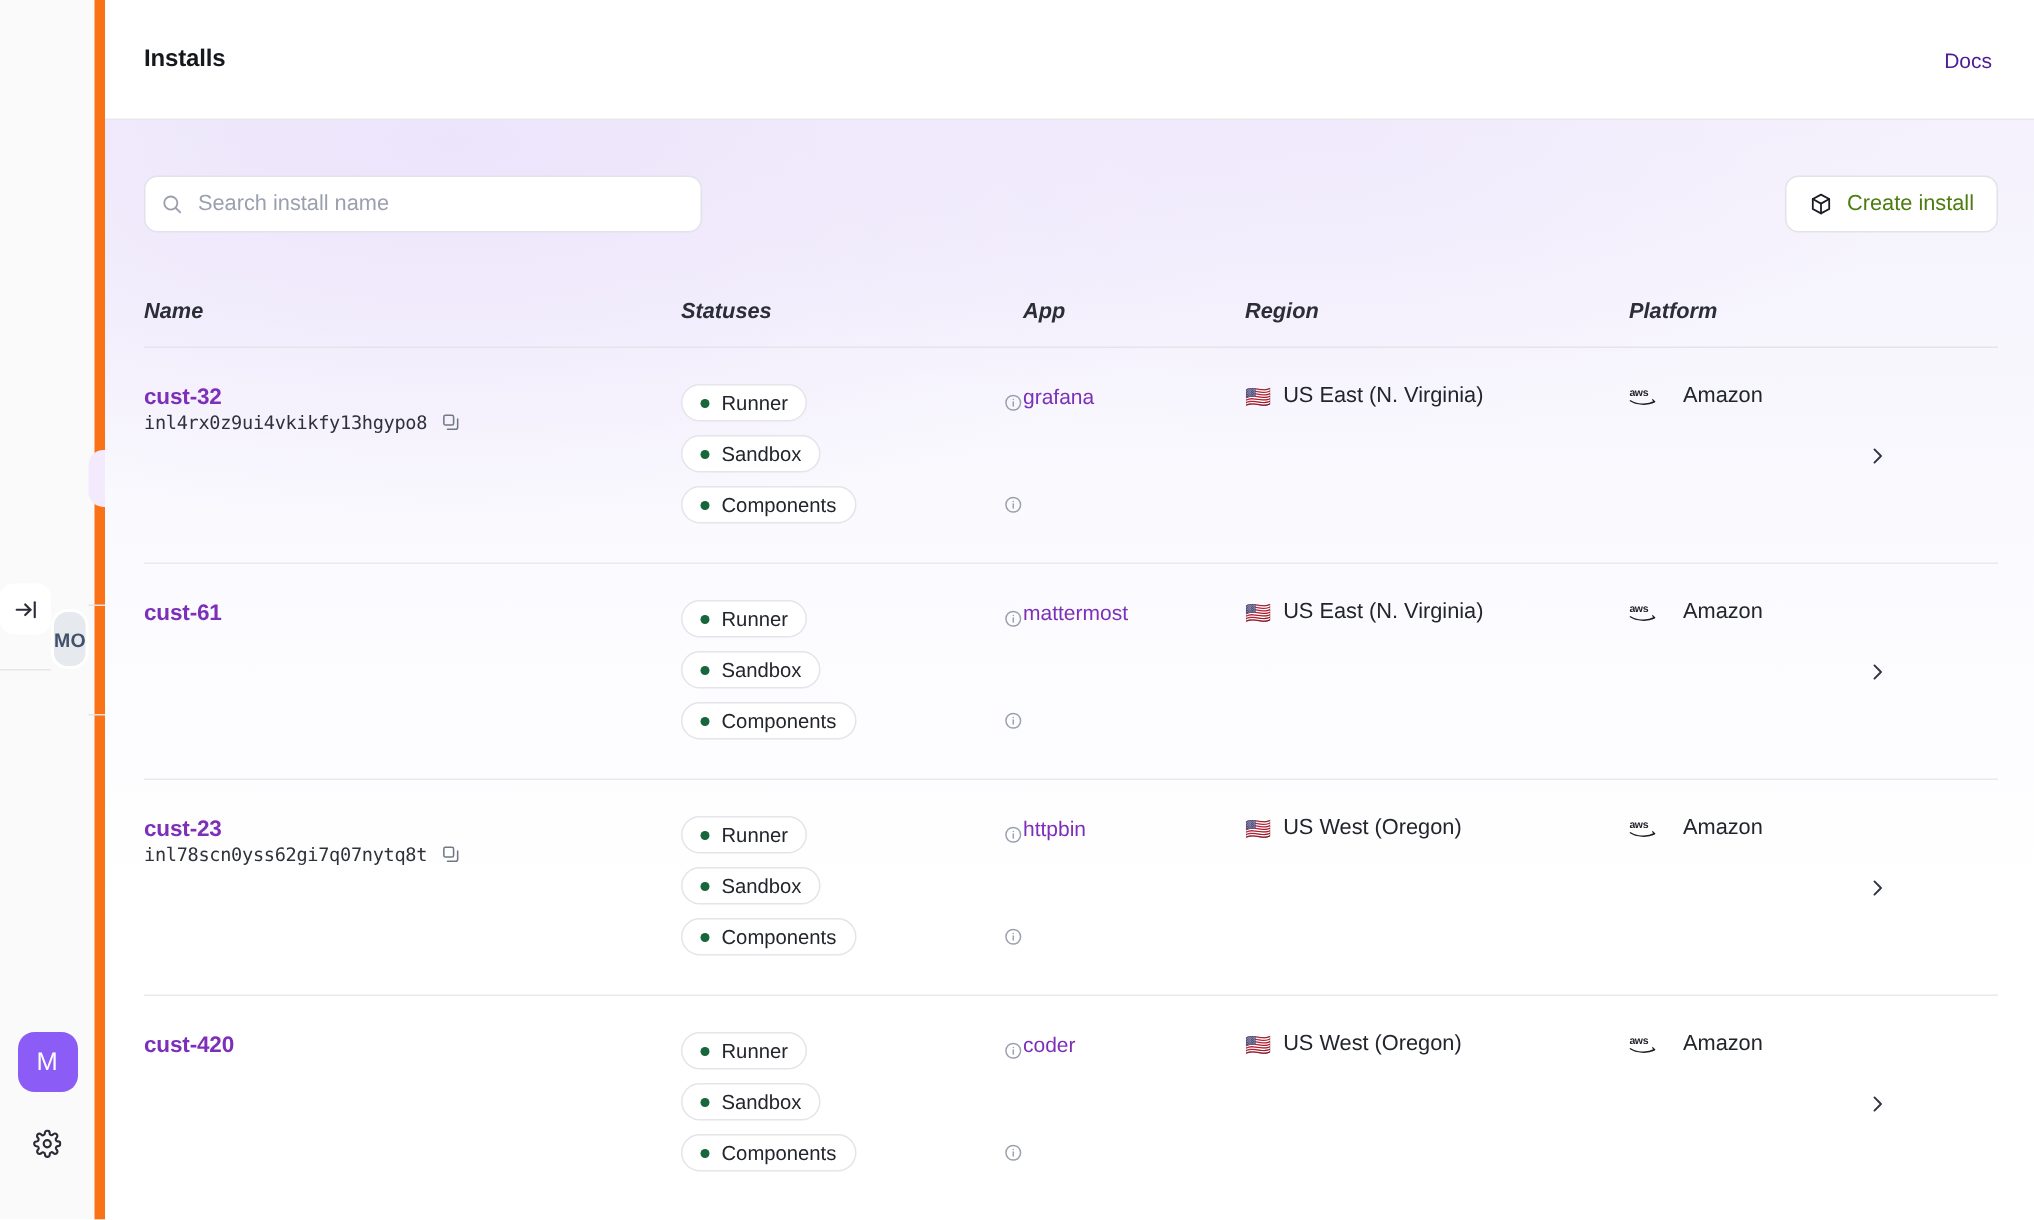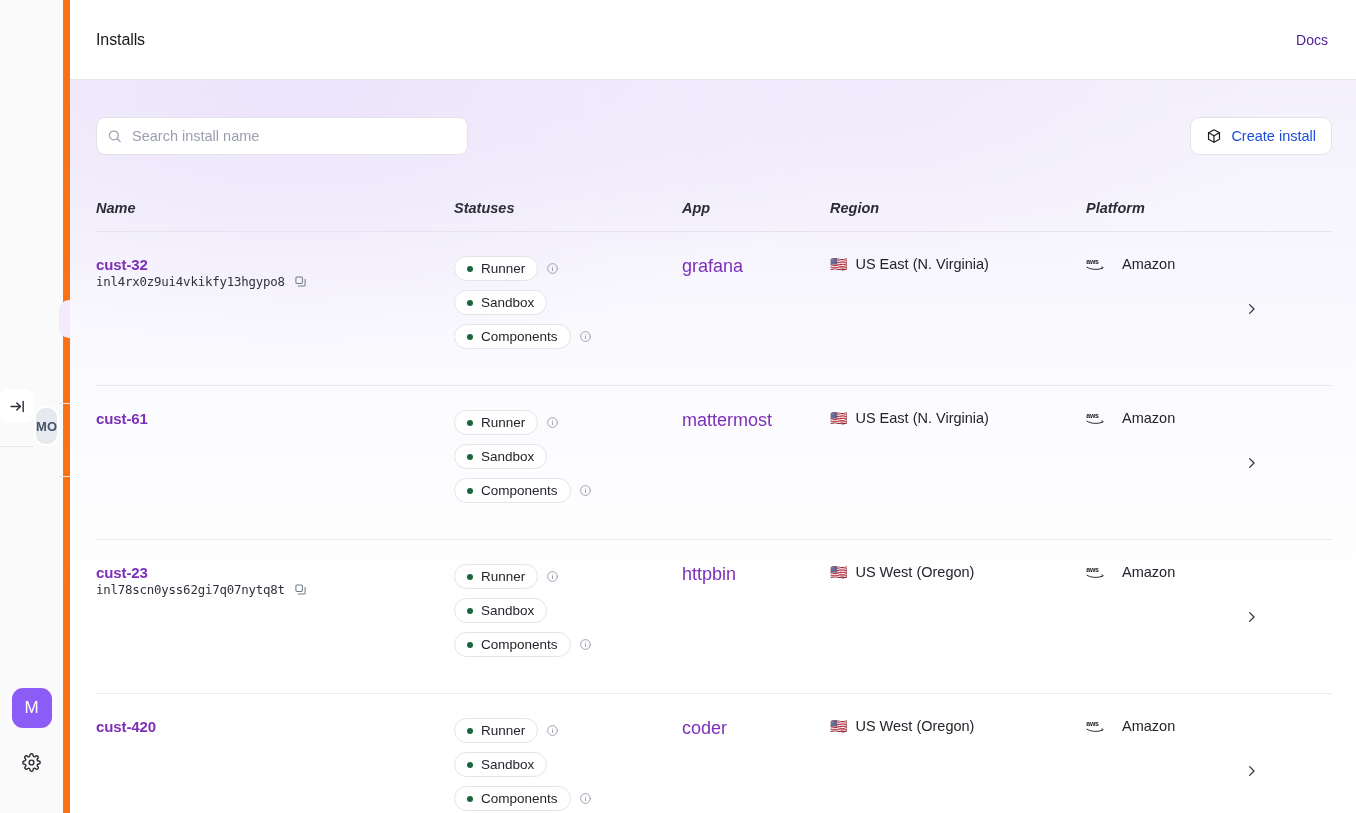--- a/index.html
+++ b/index.html
@@ -89,21 +89,21 @@
   .main { flex: 1 1 auto; height: 813px; display: flex; flex-direction: column; min-width: 0; }
 
   .topbar {
     height: 80px;
     flex: 0 0 80px;
     background: #ffffff;
     border-bottom: 1px solid #e8e8ec;
     display: flex; align-items: center;
     padding: 0 28px 0 26px;
   }
-  .page-title { font-size: 16px; font-weight: 400; color: #16181d; letter-spacing: -0.1px; }
+  .page-title { font-size: 16px; font-weight: 700; color: #16181d; letter-spacing: -0.1px; }
   .topbar-spacer { flex: 1 1 auto; }
   .docs-link { font-size: 14px; color: #4c1d95; text-decoration: none; cursor: pointer; font-weight: 400; }
 
   .content {
     flex: 1 1 auto;
     position: relative;
     overflow: hidden;
     background:
       radial-gradient(900px 420px at 18% 2%, #ece4fb 0%, rgba(236,228,251,0) 62%),
       radial-gradient(700px 360px at 62% 0%, #f0eafc 0%, rgba(240,234,252,0) 60%),
@@ -137,38 +137,38 @@
   }
   .search-input::placeholder { color: #9aa0ae; }
   .toolbar-spacer { flex: 1 1 auto; }
   .create-btn {
     height: 38px;
     display: inline-flex; align-items: center; gap: 9px;
     padding: 0 15px;
     border: 1px solid #e2e2ea;
     background: #ffffff;
     border-radius: 9px;
-    font-size: 14.5px; color: #1d4ed8;
+    font-size: 14.5px; color: #4d7c0f;
     font-family: "Liberation Sans", sans-serif;
     cursor: pointer;
   }
 
   
   .table { margin-top: 45px; margin-right: 12px; }
   .t-row {
     display: flex;
     align-items: flex-start;
   }
   .t-head { padding-bottom: 15px; border-bottom: 1px solid #e4e4ea; font-style: italic; }
   .th {
     font-size: 14.5px; font-weight: 700; color: #2b2e36;
   }
   .t-body-row {
     border-bottom: 1px solid #e9e9ee;
-    padding: 24px 0 36px 0;
+    padding: 24px 0 26px 0;
     position: relative;
   }
   .t-body-row:last-child { border-bottom: none; }
 
   .col-name     { width: 358px; flex: 0 0 358px; }
   .col-status   { width: 228px; flex: 0 0 228px; }
   .col-app      { width: 148px; flex: 0 0 148px; }
   .col-region   { width: 256px; flex: 0 0 256px; }
   .col-platform { flex: 1 1 auto; }
   .col-chev     { width: 62px; flex: 0 0 62px; display: flex; justify-content: center; align-items: center; }
@@ -179,36 +179,36 @@
     display: inline-block;
   }
   .inst-id-row { display: flex; align-items: center; gap: 9px; }
   .inst-id {
     font-family: "DejaVu Sans Mono", "Liberation Mono", monospace;
     font-size: 12.4px; color: #2f323a; letter-spacing: -0.2px;
   }
   .copy-btn { display: flex; cursor: pointer; color: #707886; }
 
   .badges { display: flex; flex-direction: column; gap: 9px; }
-  .badge-line { display: flex; align-items: center; gap: 8px; }
+  .badge-line { display: flex; align-items: center; gap: 8px; justify-content: space-between; }
   .badge {
     display: inline-flex; align-items: center; gap: 8px;
     height: 25px;
     padding: 0 12px;
     border: 1px solid #e4e4ea;
     border-radius: 999px;
     background: #ffffff;
     font-size: 13.5px; color: #22252b;
     cursor: pointer;
     white-space: nowrap;
   }
   .dot { width: 6px; height: 6px; border-radius: 50%; background: #17663c; flex: 0 0 6px; }
   .info-icon { color: #9aa0ae; display: flex; cursor: pointer; }
 
-  .app-link { font-size: 18px; color: #7c2fb8; cursor: pointer; }
+  .app-link { font-size: 14px; color: #7c2fb8; cursor: pointer; }
   .region-cell { display: flex; align-items: center; gap: 8px; font-size: 14.5px; color: #22252b; white-space: nowrap; }
   .flag { font-size: 14px; line-height: 1; }
   .platform-cell { display: flex; align-items: center; gap: 10px; font-size: 14.5px; color: #22252b; }
   .aws-mark { display: flex; align-items: center; color: #1b1d23; }
   .chev { color: #2c3240; display: flex; cursor: pointer; }
 
   .t-body-row .col-chev { position: absolute; right: 50px; top: 50%; transform: translateY(-50%); }
 </style>
 </head>
 <body>

